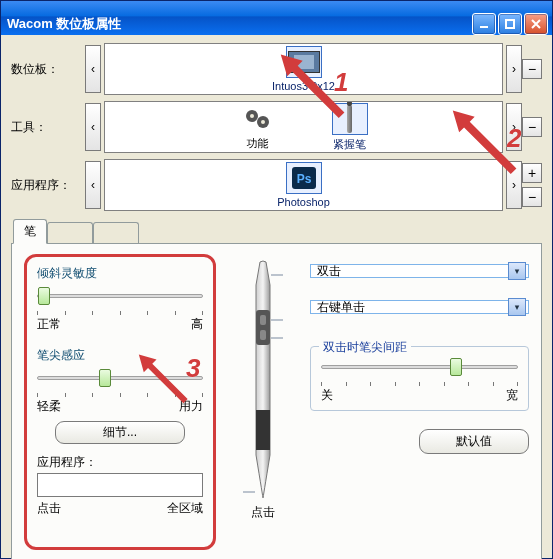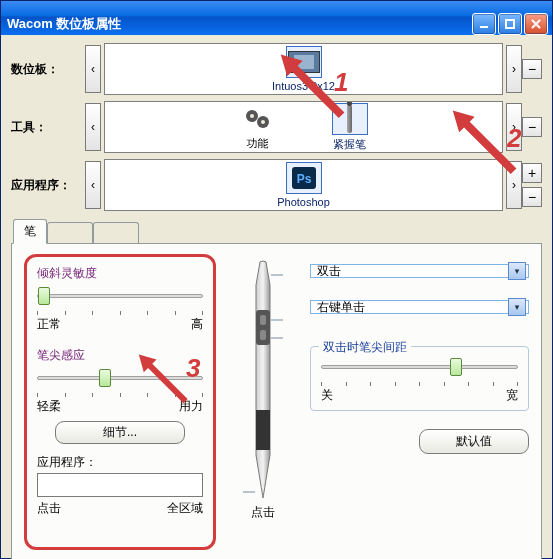--- a/index.html
+++ b/index.html
@@ -49,21 +49,21 @@
     display: flex;
     flex-direction: column;
     position: relative;
   }
   
   .sel-row {
     display: flex;
     align-items: center;
     margin-bottom: 6px;
   }
-  .sel-label { width: 74px; font-weight: bold; }
+  .sel-label { width: 74px; }
   .arrow-btn {
     width: 16px; height: 48px;
     border: 1px solid #7a7a7a;
     background: linear-gradient(to bottom,#fff,#e4e4e4);
     display: flex; align-items: center; justify-content: center;
     font-size: 12px;
     cursor: pointer;
     box-sizing: border-box;
   }
   .sel-strip {
@@ -156,21 +156,21 @@
     min-height: 296px;
   }
   
   .red-group {
     border:3px solid #d23c3c;
     border-radius:12px;
     padding:8px 10px 8px 10px;
     width: 192px;
     box-sizing: border-box;
   }
-  .blue-heading { color:#701a75; margin-bottom:4px; }
+  .blue-heading { color:#0c4a6e; margin-bottom:4px; }
   
   .slider-wrap { position:relative; height:28px; }
   .slider {
     -webkit-appearance:none; appearance:none;
     width:100%; height:20px; background:transparent;
     margin:0;
   }
   .slider::-webkit-slider-runnable-track{
     height:4px; background:#dcdcdc; border:1px solid #a0a0a0; border-radius:2px;
   }

